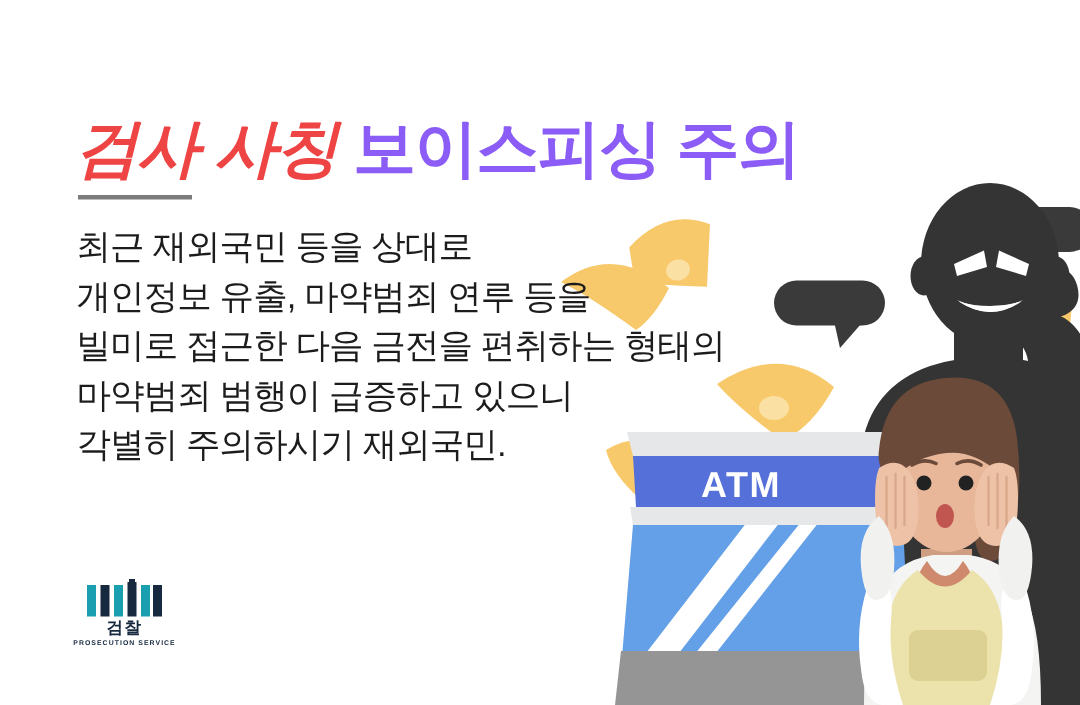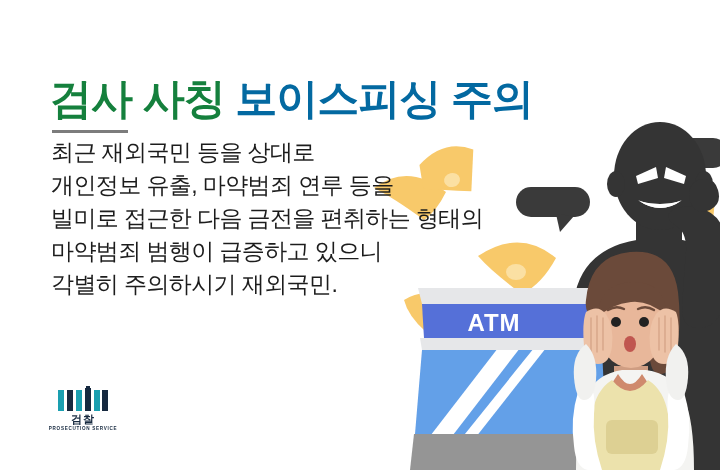--- a/index.html
+++ b/index.html
@@ -27,38 +27,38 @@
   #headline {
     position: absolute;
     left: 50px;
     top: 48px;
     font-size: 42px;
     font-weight: bold;
     letter-spacing: -1px;
     white-space: nowrap;
     line-height: 1.1;
   }
-  #headline .black { color: #15803d; }
-  #headline .red   { color: #0369a1; }
+  #headline .black { color: #ef4444; font-style: italic; }
+  #headline .red   { color: #8b5cf6; }
 
   
   #divider {
     position: absolute;
     left: 52px;
     top: 130px;
     width: 76px;
     height: 3px;
     background: #7c7c7c;
   }
 
   
   #body-copy {
     position: absolute;
     left: 51px;
-    top: 136px;
+    top: 148px;
     font-size: 23px;
     line-height: 33px;
     color: #1c1c1c;
     letter-spacing: -0.6px;
     white-space: nowrap;
   }
   #body-copy .line { display: block; }
 
   
   #logo-lockup {

